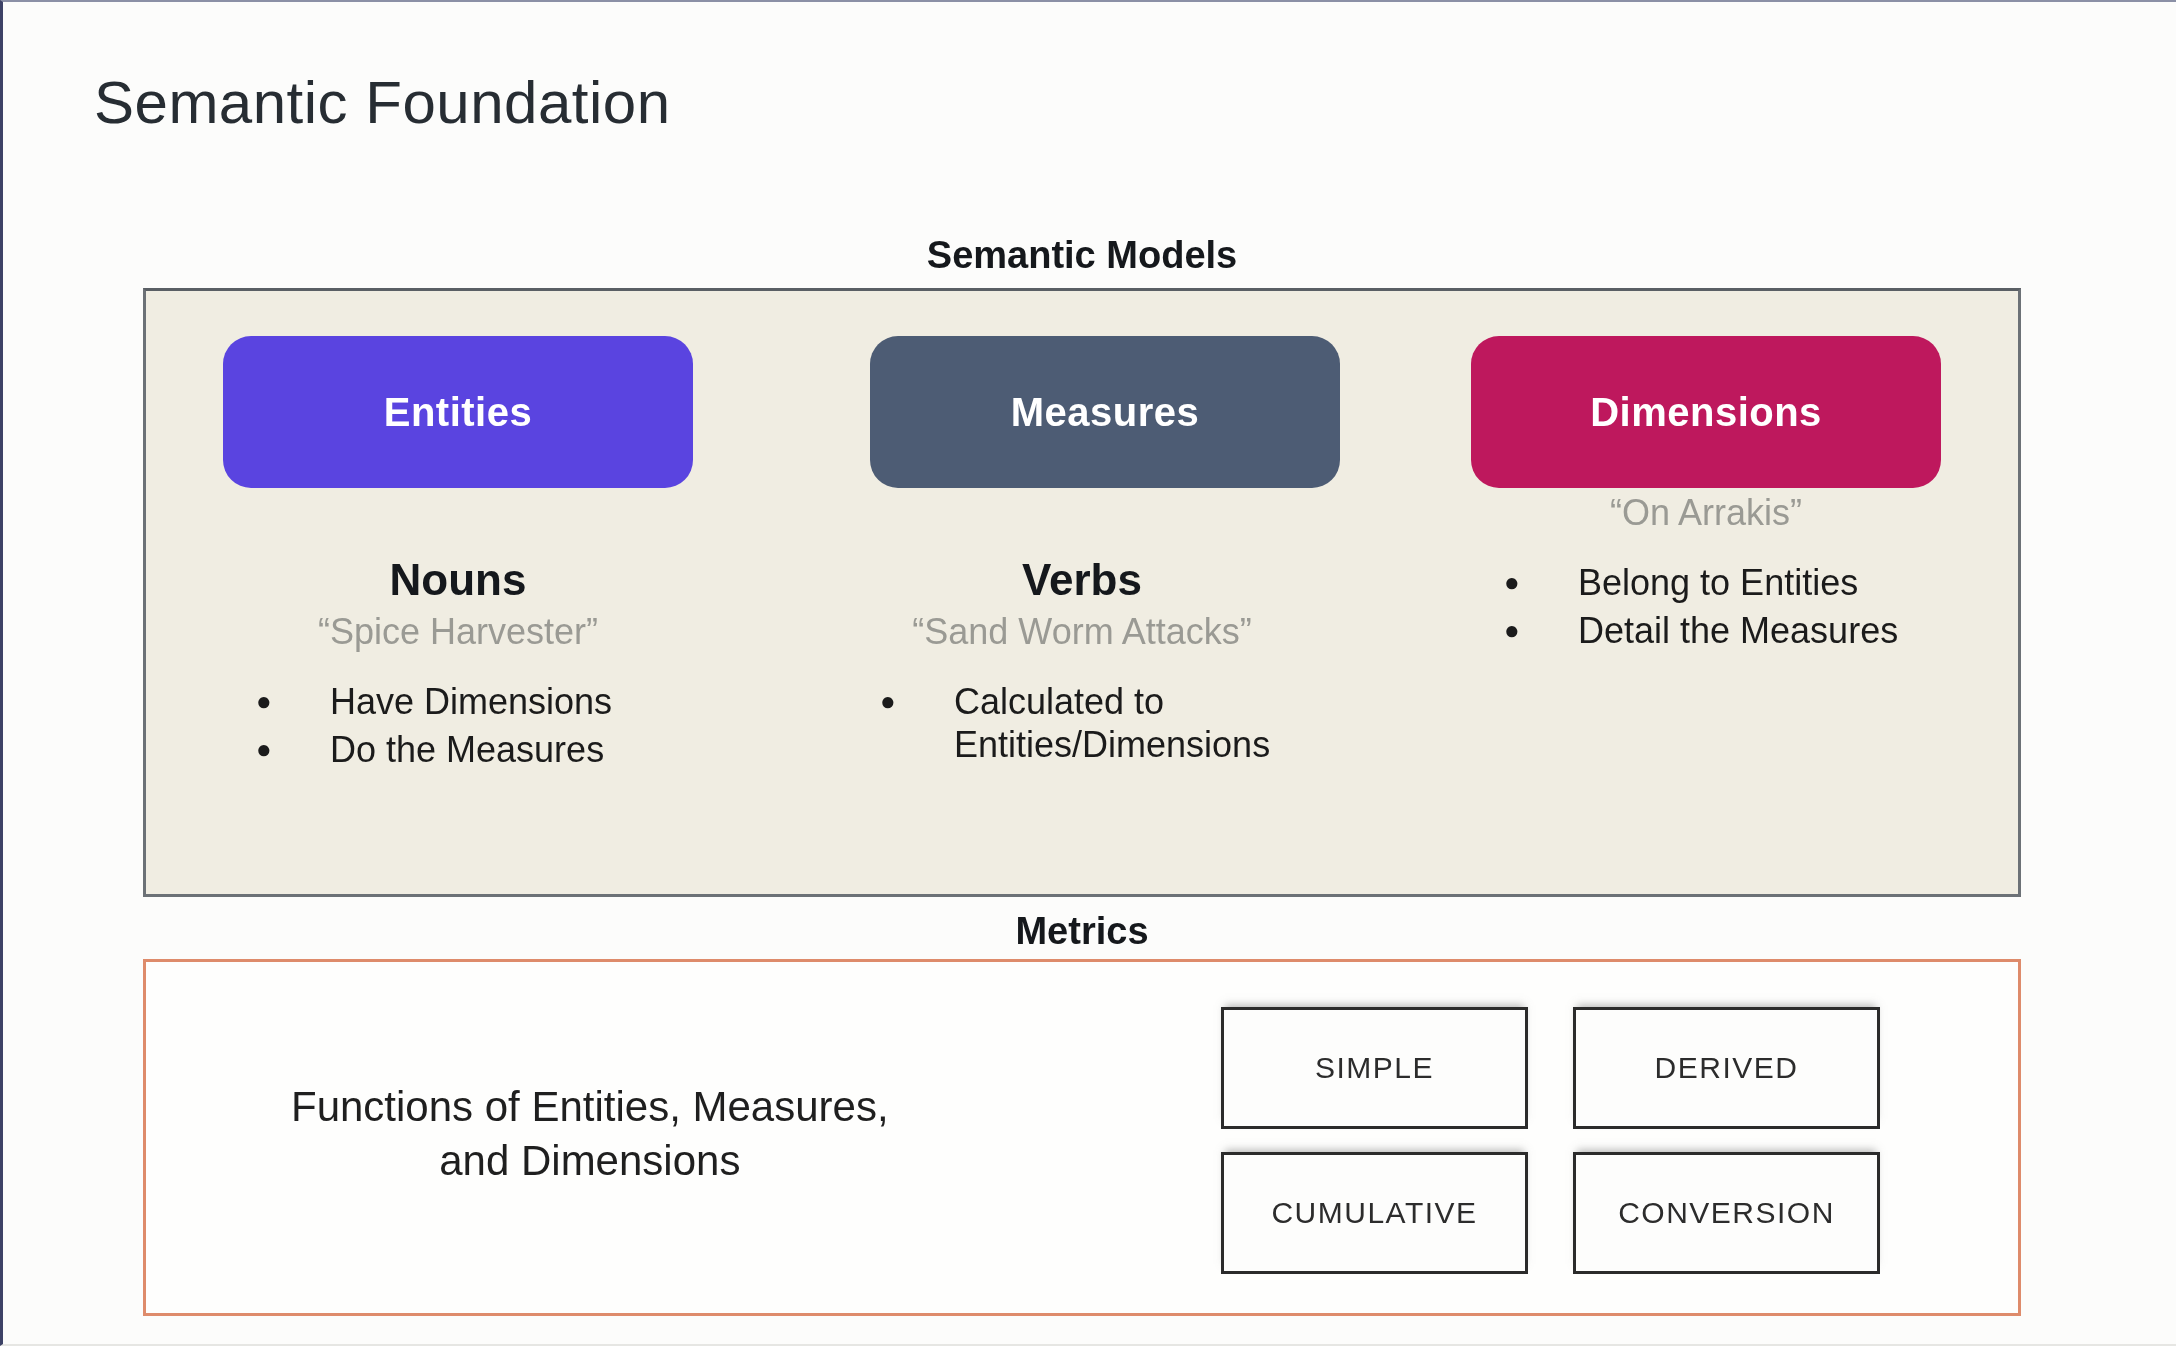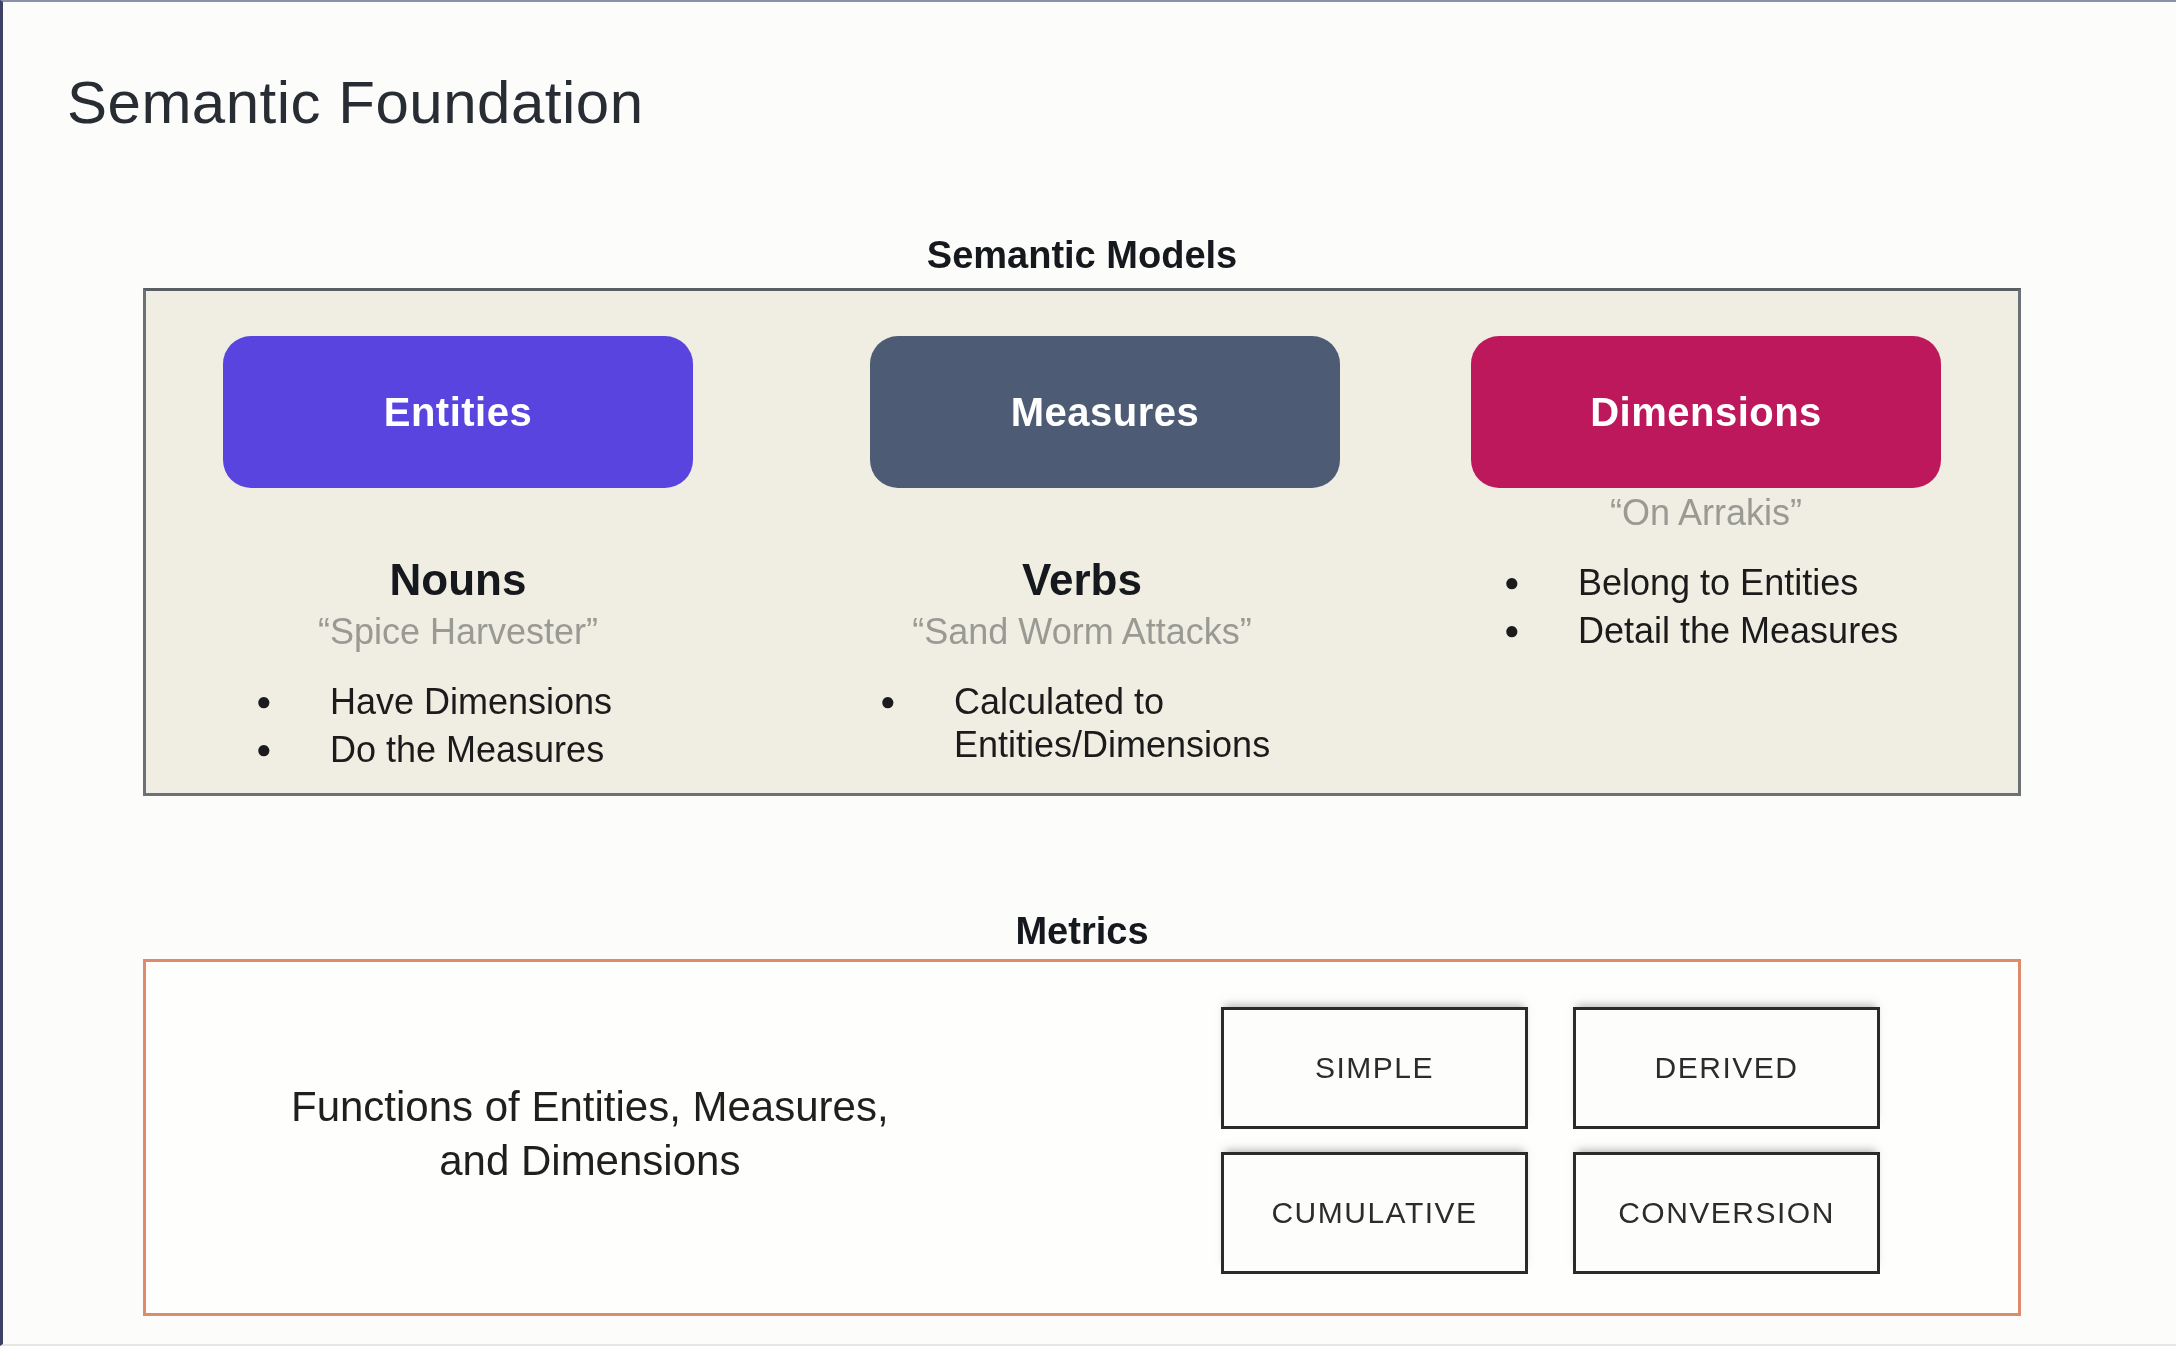--- a/index.html
+++ b/index.html
@@ -11,21 +11,21 @@
     background: #fcfcfb;
     border-left: 3px solid #3d4266;
     border-top: 2px solid #8b90a6;
     border-bottom: 2px solid #e6e6e3;
     overflow: hidden;
     font-family: "Liberation Sans", "DejaVu Sans", sans-serif;
     color: #1c1c1c;
   }
   .page-title {
     position: absolute;
-    left: 64px;
+    left: 91px;
     top: 66px;
     margin: 0;
     font-size: 60px;
     font-weight: 400;
     letter-spacing: 0.5px;
     color: #272d33;
   }
   .section-heading {
     position: absolute;
     left: 140px;
@@ -36,21 +36,21 @@
     color: #15181c;
   }
   .heading-models { top: 232px; }
   .heading-metrics { top: 908px; }
 
   .models-panel {
     position: absolute;
     left: 140px;
     top: 286px;
     width: 1878px;
-    height: 508px;
+    height: 609px;
     box-sizing: border-box;
     background: #f0ede2;
     border: 3px solid #6c7176;
     border-top-color: #5a5f64;
     display: flex;
   }
   .sm-col {
     flex: 1 1 0;
     display: flex;
     flex-direction: column;

